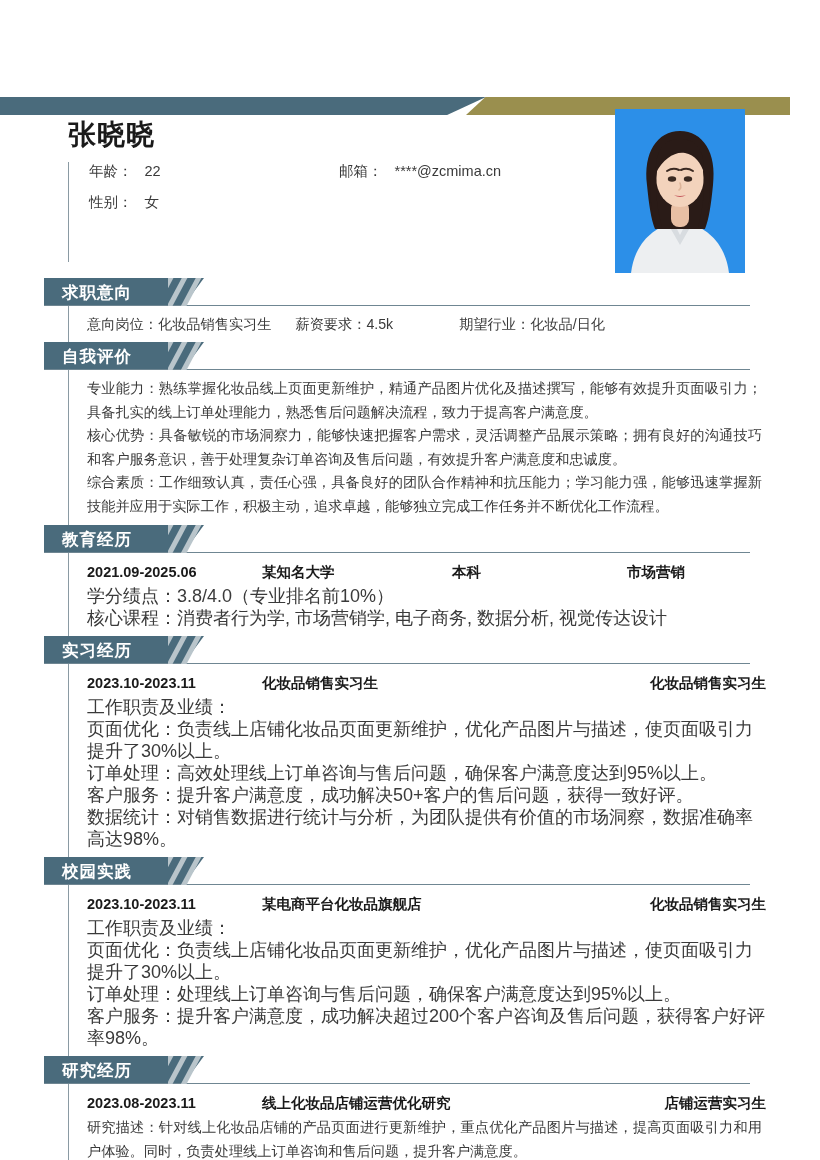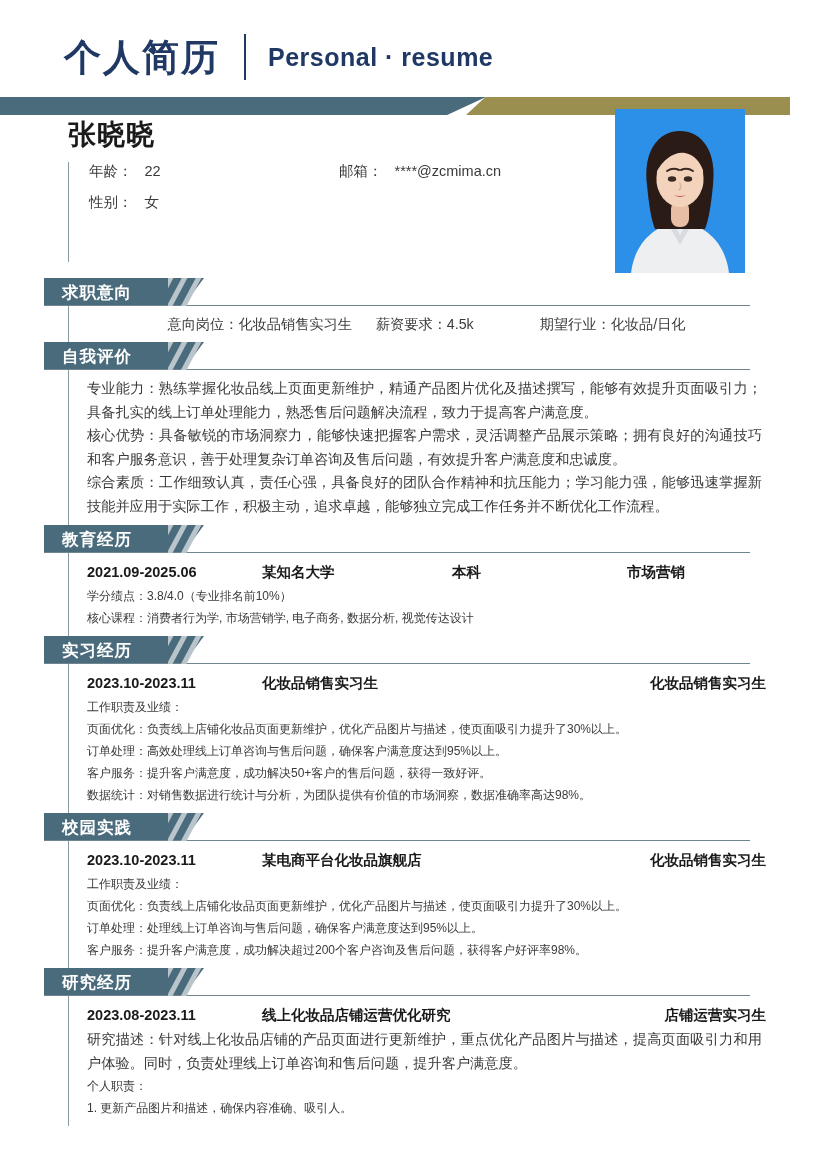--- a/index.html
+++ b/index.html
@@ -169,38 +169,37 @@
   }
 
   
   .sec-body {
     margin-left: 68px;
     width: 698px;
     border-left: 1.5px solid #8a9aa3;
     padding: 7px 0 7px 18px;
   }
   .line {
-    font-size: 12px;
+    font-size: 18px;
     line-height: 22px;
     color: #3a3a3a;
   }
   .para {
     font-size: 14.2px;
     line-height: 23.5px;
     color: #3a3a3a;
     text-align: justify;
     padding-right: 4px;
   }
 
   
   .intent-row {
     display: flex;
     font-size: 14.2px;
     line-height: 22px;
-    justify-content: center;
   }
   .intent-a { white-space: nowrap; }
   .intent-b { white-space: nowrap; margin-left: 24px; }
   .intent-c { white-space: nowrap; margin-left: 66px; }
 
   
   .exp-row {
     display: flex;
     font-size: 14.5px;
     font-weight: bold;
@@ -215,25 +214,20 @@
   
   .edu-date   { width: 175px; flex: none; }
   .edu-school { width: 190px; flex: none; }
   .edu-degree { width: 175px; flex: none; }
   .edu-major  { flex: 1 1 auto; }
 </style>
 </head>
 <body>
 
 <div class="header">
-  <div class="header-inner">
-    <div class="title-cn">个人简历</div>
-    <div class="title-divider"></div>
-    <div class="title-en">Personal · resume</div>
-  </div>
   <div class="bar-wrap">
     <div class="bar-blue"></div>
     <div class="bar-gold"></div>
   </div>
 </div>
 
 <div class="profile">
   <div class="name">张晓晓</div>
 
   <div class="info-block">

